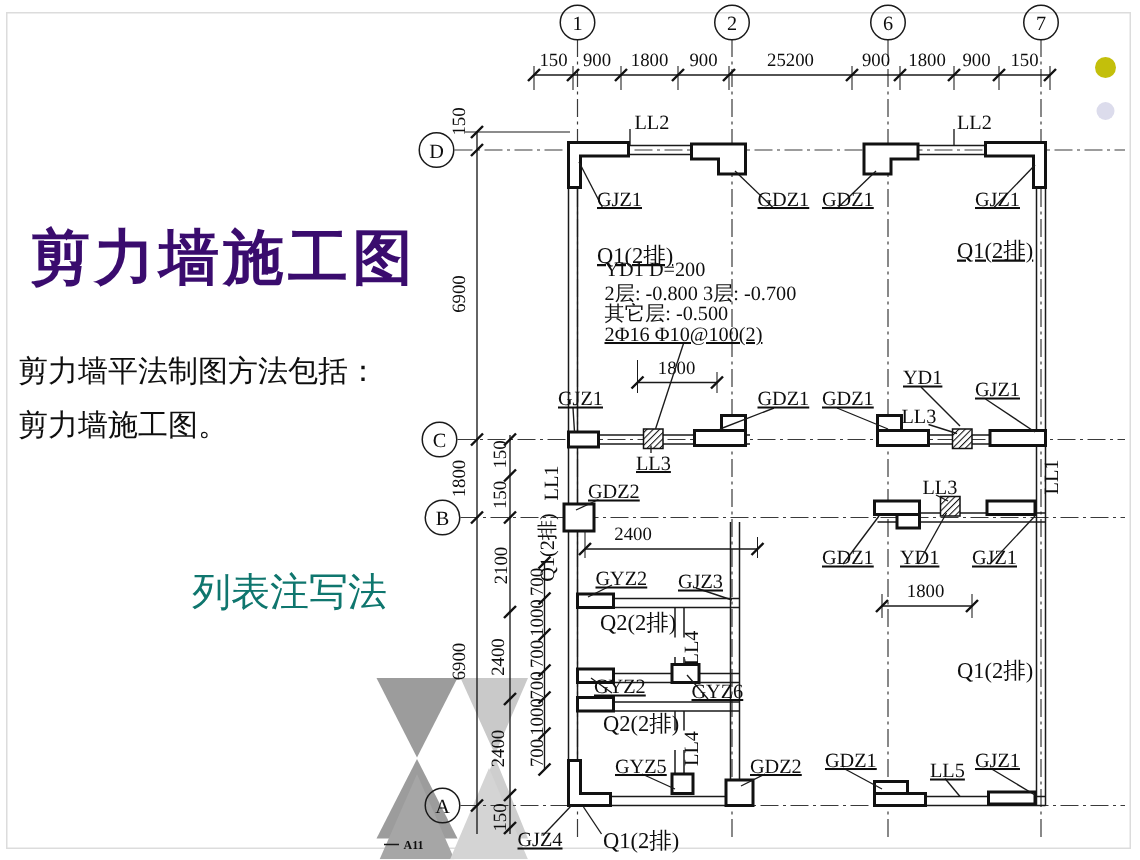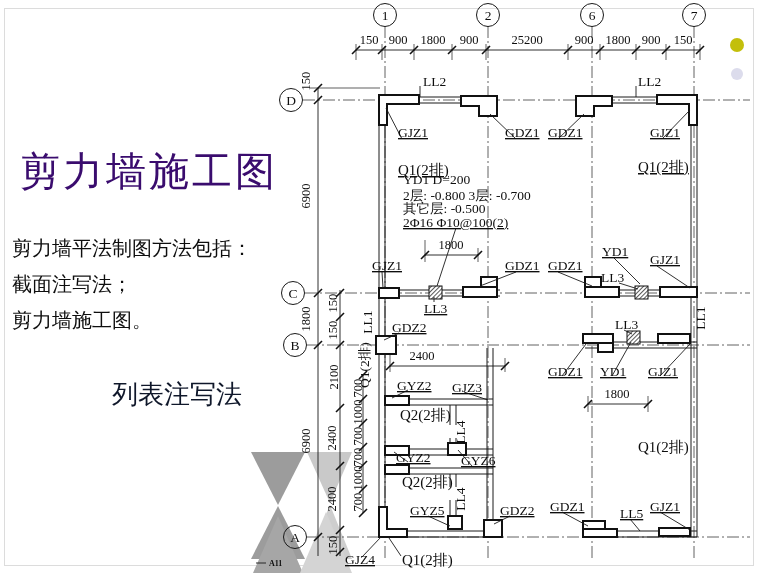--- a/index.html
+++ b/index.html
@@ -1,22 +1,22 @@
 <!DOCTYPE html>
 <html><head>
 <meta charset="utf-8">
 <style>
   html,body{margin:0;padding:0;background:#ffffff;}
   .slide{position:relative;width:760px;height:573px;background:#fff;overflow:hidden;
          font-family:"Liberation Serif",serif;}
-  .title{position:absolute;left:20px;top:144px;font-size:40px;font-weight:normal;
+  .title{position:absolute;left:20px;top:144px;font-size:40px;font-weight:bold;
          color:#3A0C6E;letter-spacing:3px;white-space:nowrap;}
   .bullets{position:absolute;left:12px;top:237px;font-size:20px;color:#0e0e0e;}
   .bullets p{margin:0 4px 14px 0;line-height:22px;white-space:nowrap;}
-  .callout{position:absolute;left:112px;top:377px;font-size:26px;color:#0f172a;white-space:nowrap;}
+  .callout{position:absolute;left:128px;top:377px;font-size:26px;color:#0f766e;white-space:nowrap;}
   svg{position:absolute;left:0;top:0;}
   svg text{font-family:"Liberation Serif",serif;fill:#0e0e0e;}
   .w{stroke:#1a1a1a;stroke-width:1;fill:none;}
   .cl{stroke:#3a3a3a;stroke-width:.8;fill:none;stroke-dasharray:12 3 2 3;}
   .p{fill:#ffffff;stroke:#111;stroke-width:2;}
   .ph{fill:url(#hatch);stroke:#111;stroke-width:1;}
   .dl{stroke:#1a1a1a;stroke-width:.9;fill:none;}
   .tk{stroke:#111;stroke-width:1.6;}
   .ld{stroke:#1a1a1a;stroke-width:.9;}
   .xl{stroke:#1a1a1a;stroke-width:.7;}
@@ -30,21 +30,20 @@
   .border{fill:none;stroke:#dcdcdc;stroke-width:1;}
 </style>
 </head>
 <body>
 
 <div class="slide">
 
   <div class="title">剪力墙施工图</div>
   <div class="bullets">
     <p>剪力墙平法制图方法包括：</p>
-    <p>截面注写法；</p>
     <p>剪力墙施工图。</p>
   </div>
   <div class="callout">列表注写法</div>
 
   <svg width="760" height="573" viewBox="0 0 760 573">
     <defs>
       <pattern id="hatch" width="3" height="3" patternUnits="userSpaceOnUse" patternTransform="rotate(45)">
         <rect width="3" height="3" fill="#fff"></rect>
         <line x1="0" y1="0" x2="0" y2="3" stroke="#111" stroke-width="1.4"></line>
       </pattern>

